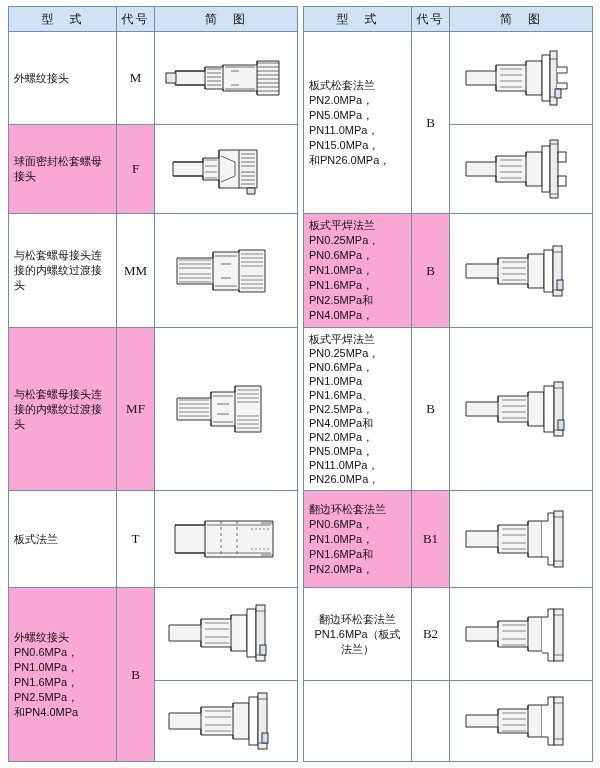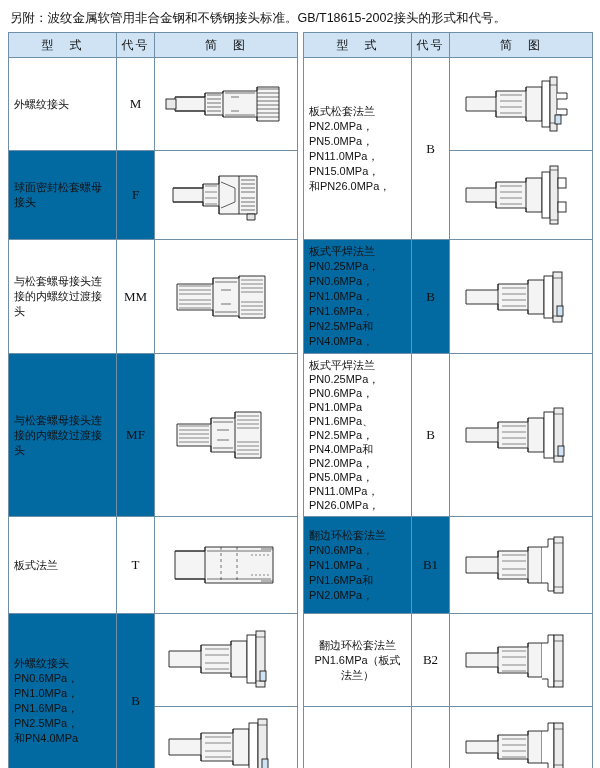--- a/index.html
+++ b/index.html
@@ -41,36 +41,35 @@
     line-height:15px;
     padding:4px 5px;
     box-sizing:border-box;
   }
   .cell-text.center{ text-align:center; }
   .code{
     text-align:center;
     font-size:13px;
     font-family:"Liberation Serif","DejaVu Serif",serif;
   }
-  .yellow{ background:#0369a1; }
+  .yellow{ background:#f9a8d4; }
   .white{ background:#ffffff; }
   .fig{
     background:#ffffff;
     text-align:center;
     position:relative;
   }
   .fig svg{display:block;margin:0 auto;}
   .halfgap{width:6px;border:none !important;background:#ffffff;}
 </style>
 </head>
 <body>
 
 <div class="page">
 
-  <div class="title">另附：波纹金属软管用非合金钢和不锈钢接头标准。GB/T18615-2002接头的形式和代号。</div>
 
   <table class="main">
     <colgroup>
       <col style="width:108px">
       <col style="width:38px">
       <col style="width:143px">
       <col style="width:6px">
       <col style="width:108px">
       <col style="width:38px">
       <col style="width:143px">

